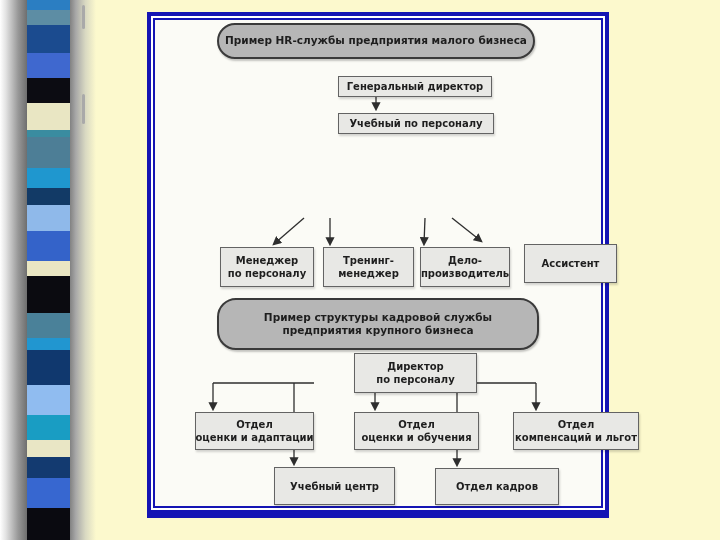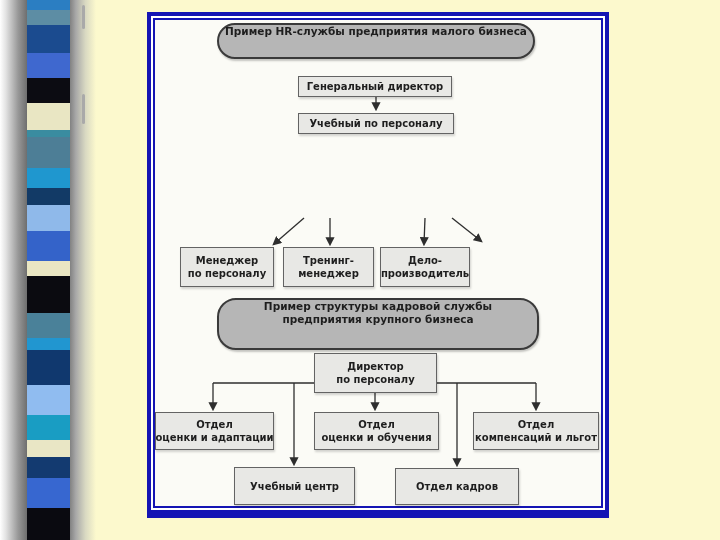--- a/index.html
+++ b/index.html
@@ -27,28 +27,28 @@
          border:4px solid var(--border-blue);border-bottom-width:8px;padding:2px;background:#ffffff;}
   .panel-inner{position:relative;width:100%;height:100%;box-sizing:border-box;
                border:2px solid var(--border-blue);background:var(--panel-bg);}
   .content{position:absolute;inset:0;}
 
   .connectors{position:absolute;left:0;top:0;width:446px;height:486px;pointer-events:none;}
   .connectors line{stroke:var(--line-color);stroke-width:1.3;}
 
   .pill{position:absolute;box-sizing:border-box;background:var(--pill-fill);
         border:2px solid var(--pill-border);border-radius:19px;
-        display:flex;flex-direction:column;align-items:center;justify-content:flex-start;
+        display:flex;flex-direction:column;align-items:center;justify-content:center;
         color:var(--text-color);font-size:10.5px;font-weight:700;text-align:center;line-height:1.25;
         box-shadow:1px 2px 2px rgba(0,0,0,0.22);}
   .box{position:absolute;box-sizing:border-box;background:var(--box-fill);
        border:1px solid var(--box-border);
        display:flex;flex-direction:column;align-items:center;justify-content:center;
        color:var(--text-color);font-size:10px;font-weight:600;text-align:center;line-height:1.3;
-       box-shadow:1px 2px 2px rgba(0,0,0,0.16);}
+       box-shadow:1px 2px 2px rgba(0,0,0,0.16);margin-left:40px;}
   .box .ln,.pill .ln{white-space:nowrap;}
 </style>
 </head>
 <body>
 
 <div class="slide">
 
   <div class="sidebar-zone">
     <div class="stripe">
         <div style="height: 10px; background: rgb(43, 126, 194);"></div>
@@ -121,20 +121,23 @@
           <span class="ln">по персоналу</span>
         </div>
         <div class="box" style="left:128px;top:227px;width:91px;height:40px">
           <span class="ln">Тренинг-</span>
           <span class="ln">менеджер</span>
         </div>
         <div class="box" style="left:225px;top:227px;width:90px;height:40px">
           <span class="ln">Дело-</span>
           <span class="ln">производитель</span>
         </div>
+        <div class="box" style="left:329px;top:224px;width:93px;height:39px">
+          <span class="ln">Ассистент</span>
+        </div>
 
         <div class="pill" style="left:62px;top:278px;width:322px;height:52px">
           <span class="ln">Пример структуры кадровой службы</span>
           <span class="ln">предприятия крупного бизнеса</span>
         </div>
         <div class="box" style="left:159px;top:333px;width:123px;height:40px">
           <span class="ln">Директор</span>
           <span class="ln">по персоналу</span>
         </div>
         <div class="box" style="left:0px;top:392px;width:119px;height:38px">

